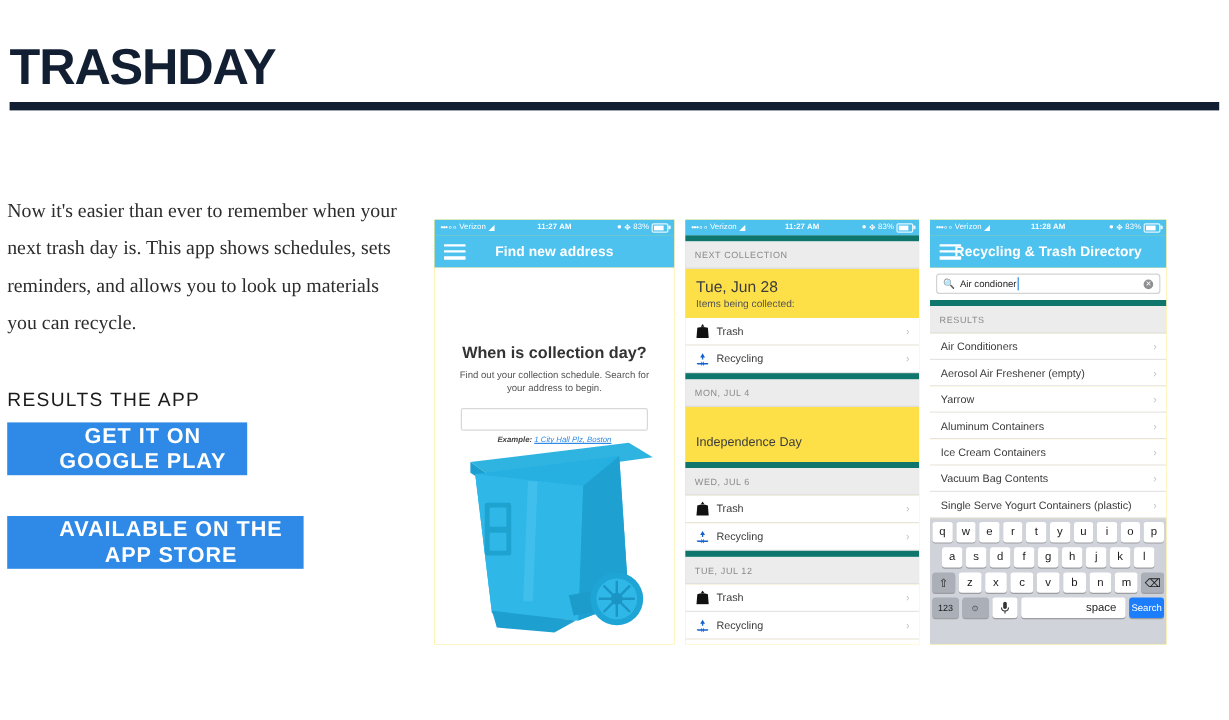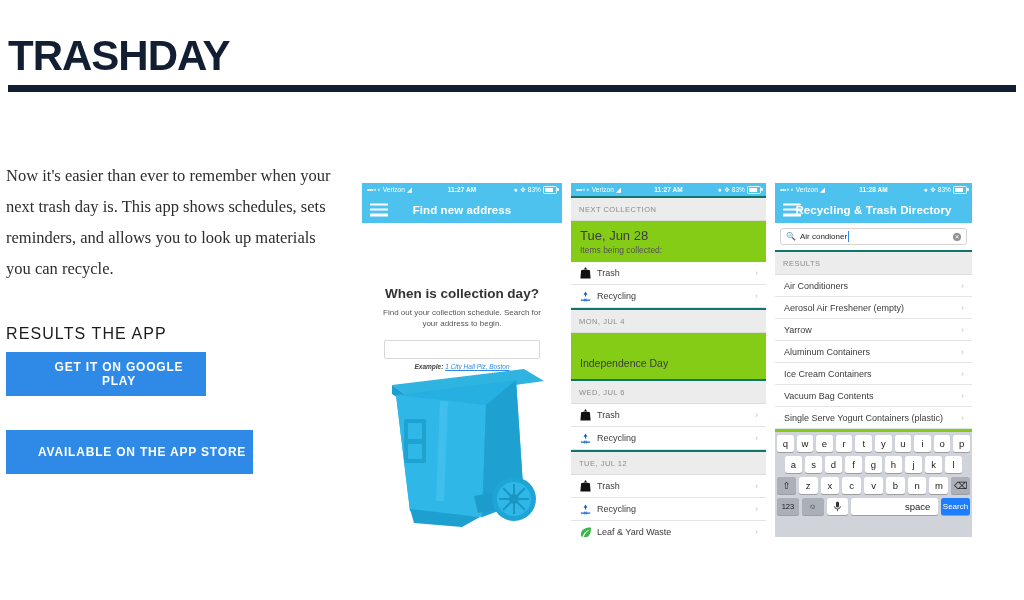--- a/index.html
+++ b/index.html
@@ -42,36 +42,36 @@
     font-family:"Liberation Sans", sans-serif;
     font-size:16px;
     letter-spacing:1.1px;
     color:#1b1b1b;
   }
   .store-btn{
     position:absolute;
     background:#2e8ae6;
     color:#ffffff;
     font-weight:bold;
-    font-size:12px;
+    font-size:18px;
     letter-spacing:0.8px;
     display:flex;align-items:center;
     padding-left:32px;
     box-sizing:border-box;
     border:0;
     cursor:pointer;
     font-family:"Liberation Sans", sans-serif;
   }
   #btn-google{left:6px;top:352px;width:200px;height:44px;}
   #btn-appstore{left:6px;top:430px;width:247px;height:44px;}
 
   
   .phone{
     position:absolute;top:183px;
-    background:#84cc16;
+    background:#fde047;
     overflow:hidden;
     font-family:"Liberation Sans", sans-serif;
   }
   #phone-1{left:362px;width:200px;height:354px;}
   #phone-2{left:571px;width:195px;height:354px;}
   #phone-3{left:775px;width:197px;height:354px;}
 
   .status-bar{
     height:13px;background:#4ec2ef;color:#ffffff;
     display:flex;align-items:center;
@@ -129,21 +129,21 @@
   .p1-example b{font-style:italic;font-weight:bold;}
   .p1-example a{color:#2e8ae6;text-decoration:underline;font-style:italic;}
   .bin-wrap{position:absolute;left:0;right:0;bottom:0;top:128px;overflow:hidden;}
   .bin-svg{position:absolute;left:50%;transform:translateX(-50%);bottom:8px;}
 
   
   .sec-head{
     background:#ececec;color:#8a8a8a;
     font-size:7.5px;letter-spacing:.5px;
     padding:7px 8px 6px 8px;
-    border-top:2px solid #0f766e;border-bottom:1px solid #dcdcdc;
+    border-top:5px solid #0f766e;border-bottom:1px solid #dcdcdc;
   }
   .big-date{
     padding:7px 9px 2px 9px;font-size:13px;color:#3c3c3c;
   }
   .sub-line{padding:0 9px 7px 9px;font-size:8.5px;color:#545454;}
   .holiday{padding:24px 9px 10px 9px;font-size:10.5px;color:#3c3c3c;}
   .row{
     display:flex;align-items:center;
     height:22px;padding:0 8px 0 9px;
     border-bottom:1px solid #e4e4e4;

